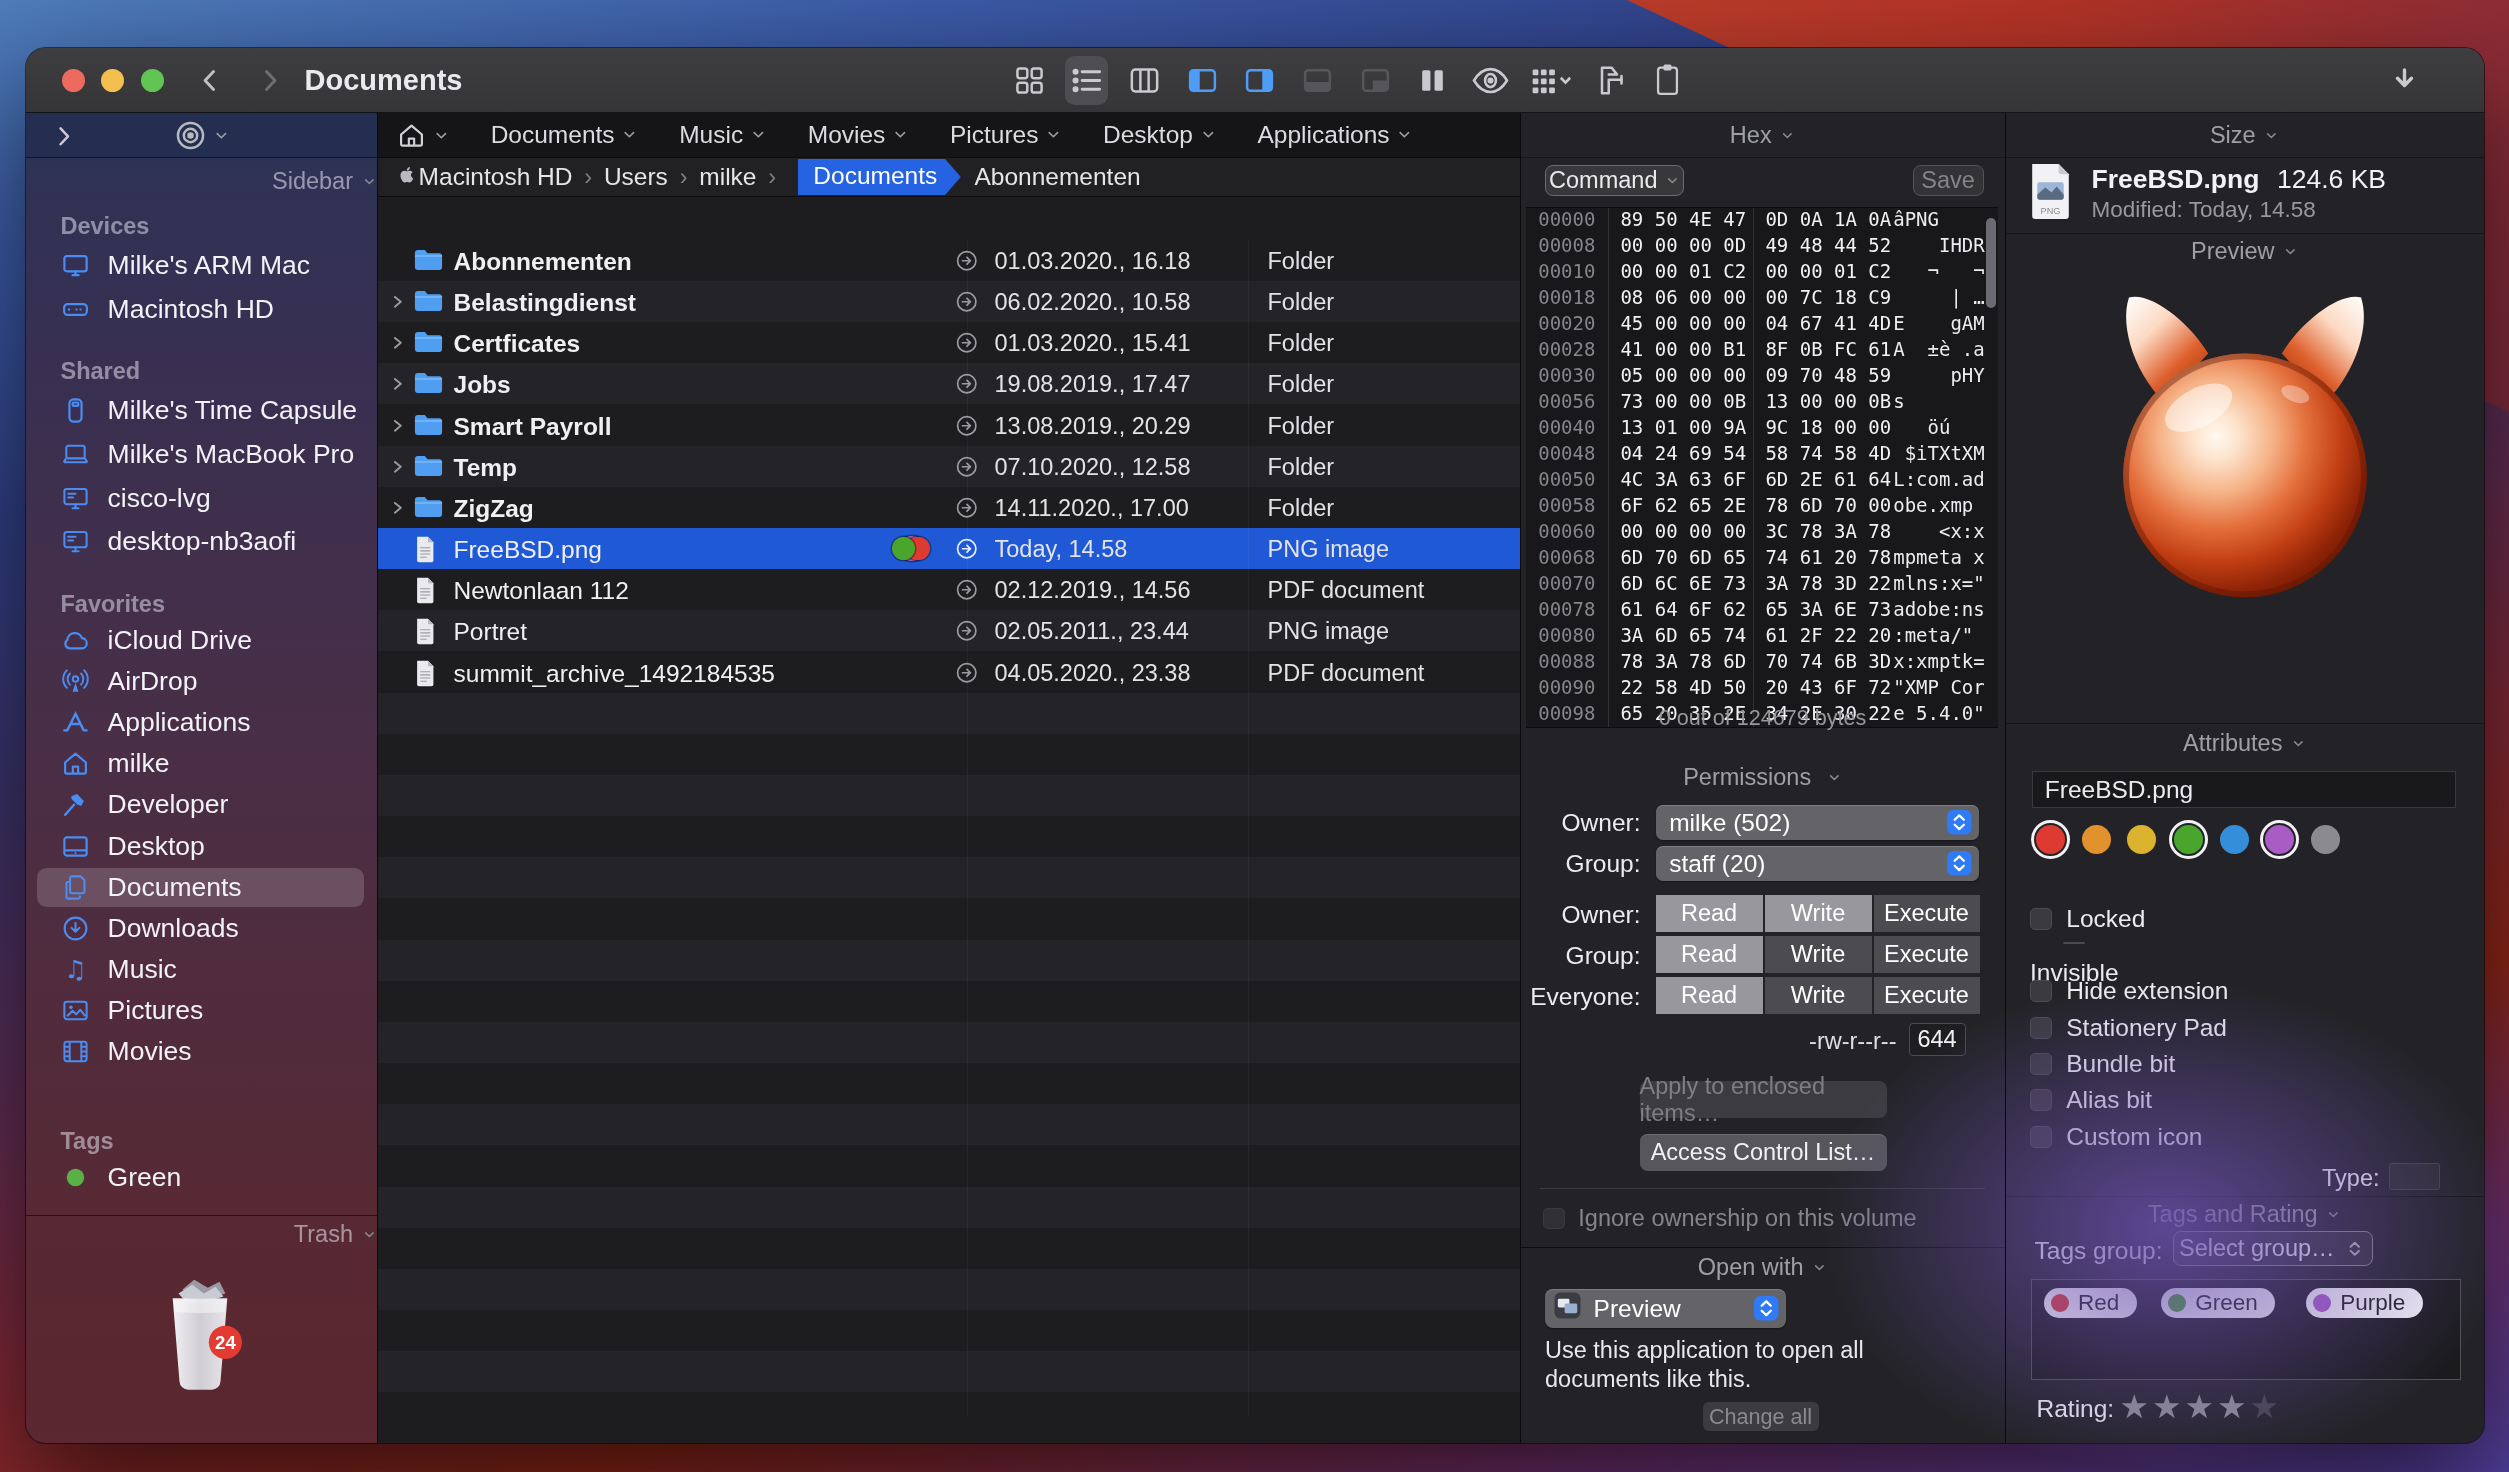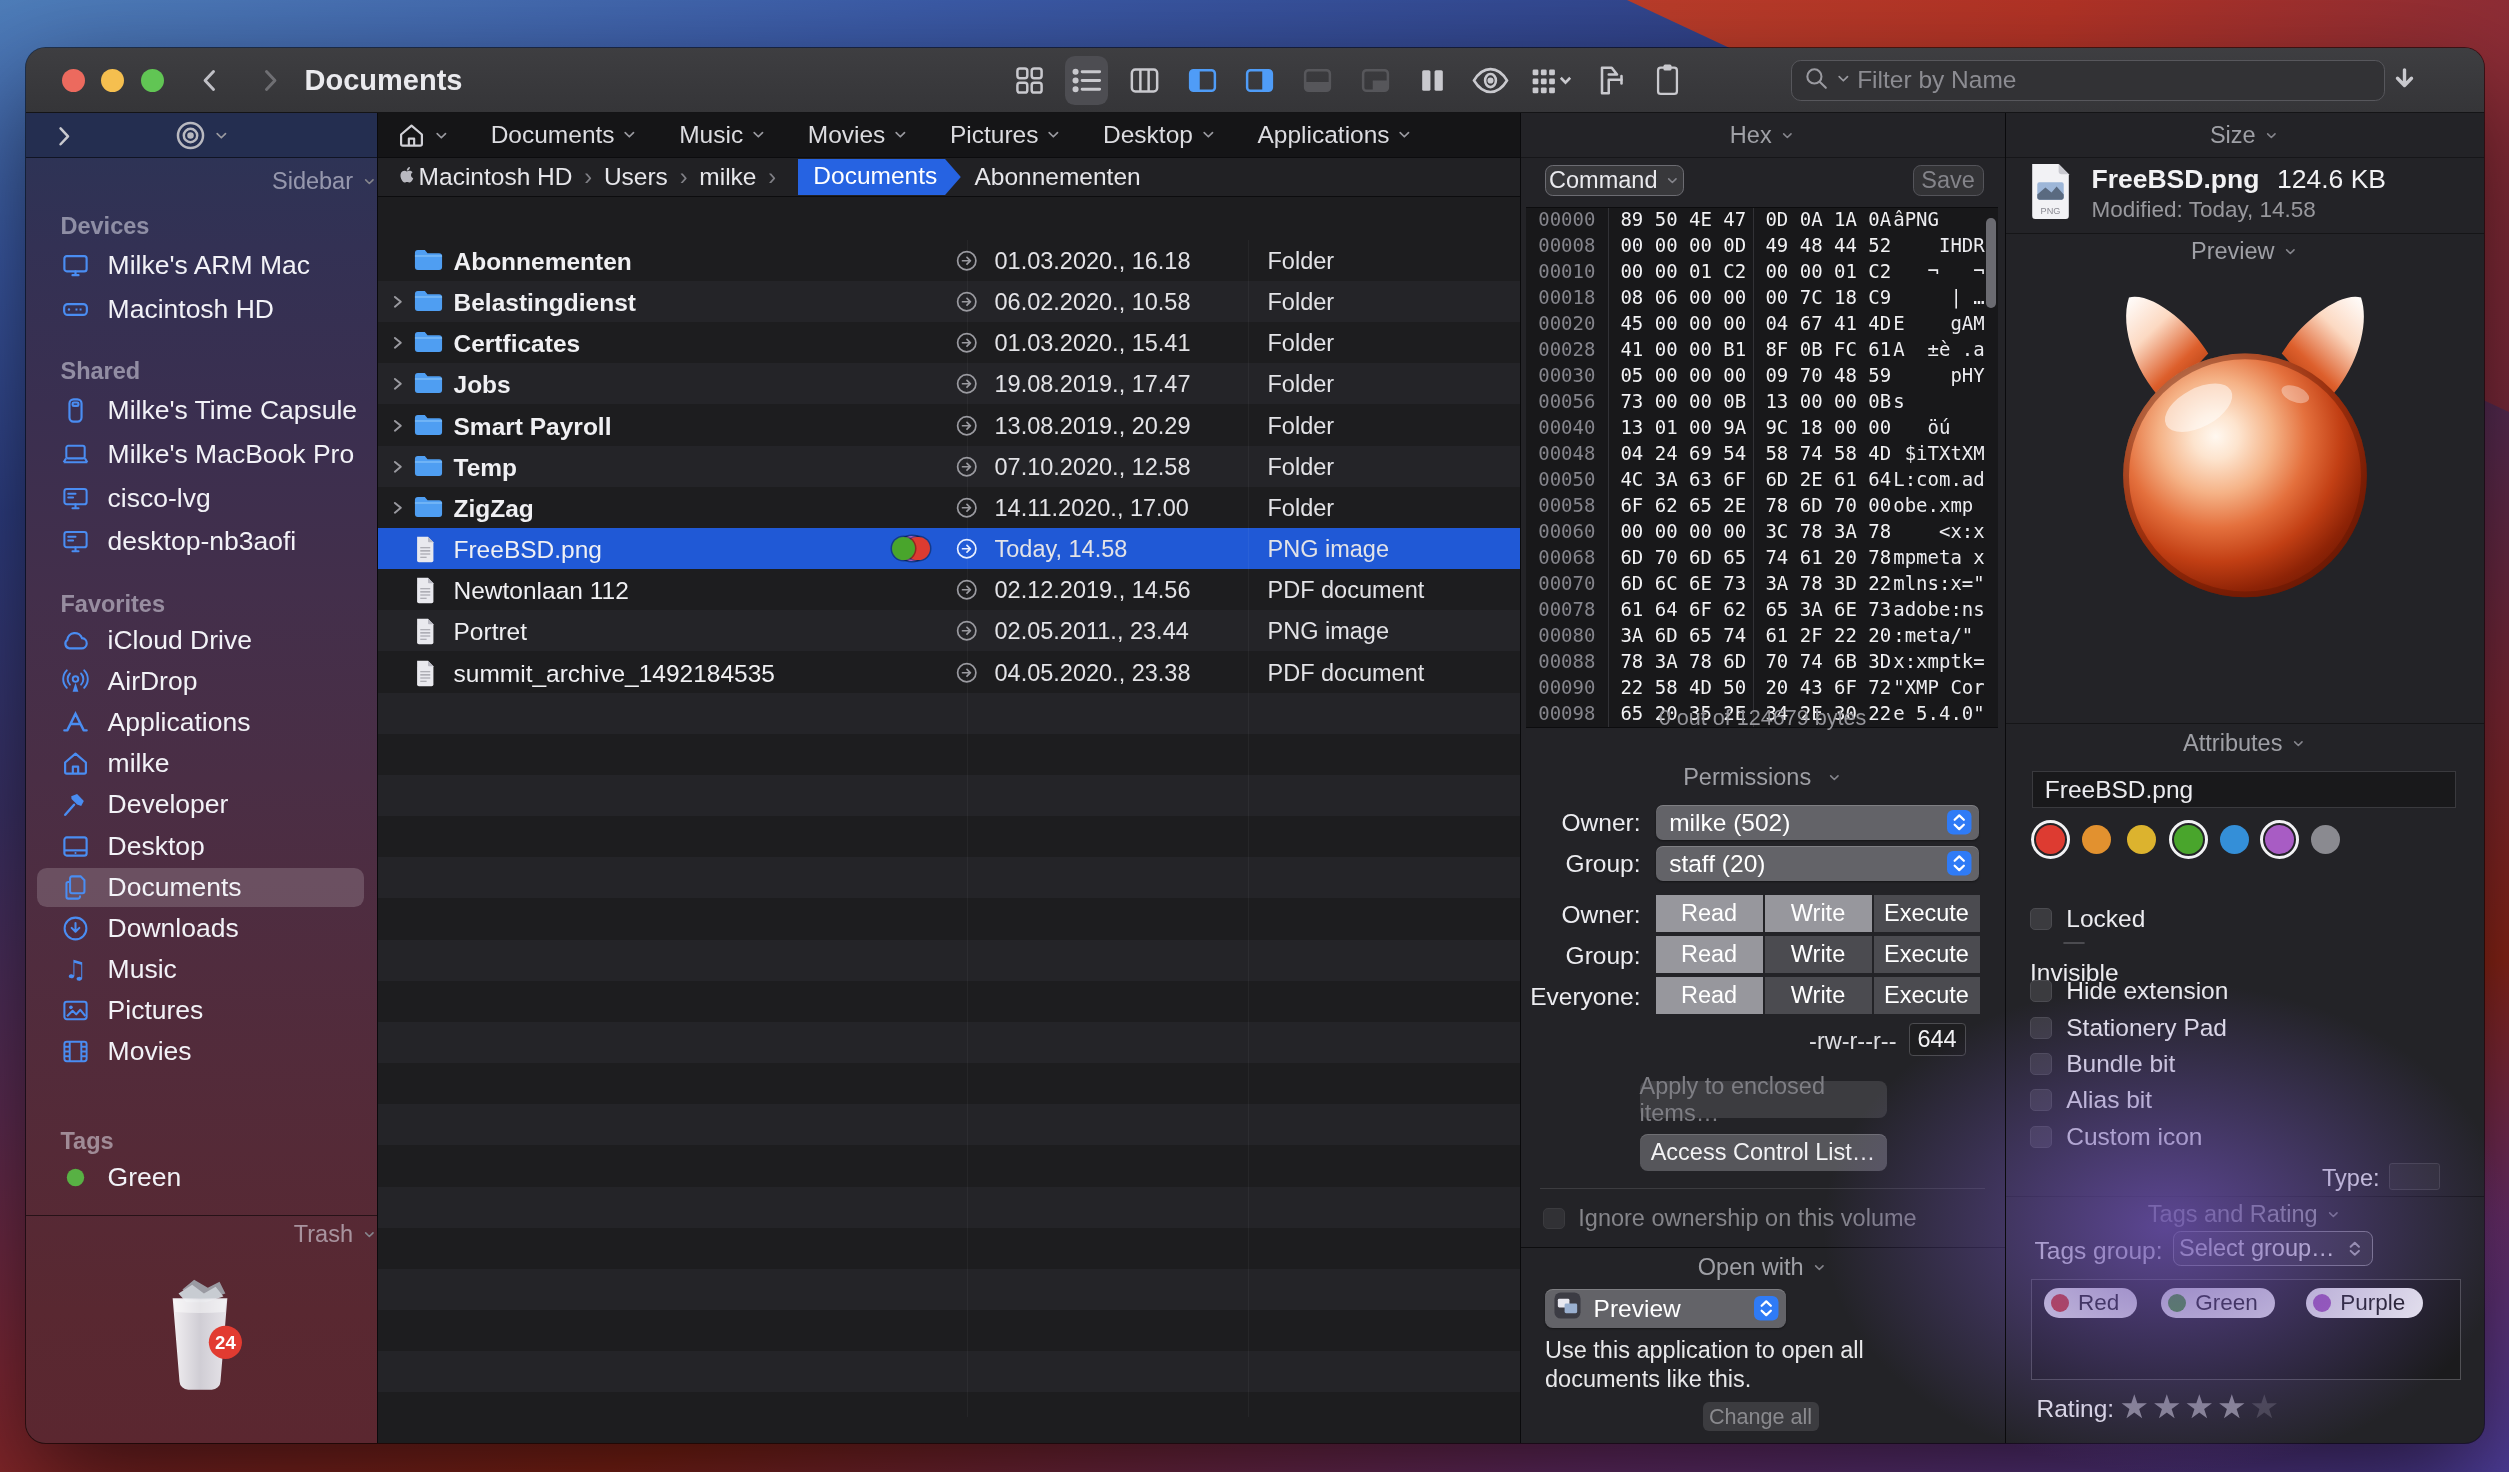--- a/index.html
+++ b/index.html
@@ -248,32 +248,20 @@
               </g>
             </svg>
           </span>
           <span class="tb">
             <svg width="31" height="35" viewBox="0 0 22 26" fill="none">
               <rect x="4" y="3.5" width="14" height="19.5" rx="2" stroke="#c9c9ce" stroke-width="1.7"></rect>
               <rect x="8" y="1.2" width="6" height="4.4" rx="1.2" fill="#c9c9ce"></rect>
             </svg>
           </span>
         </div>
-      <div class="filter">
-        <span id="search-ico"><svg width="27.4" height="27.4" viewBox="0 0 24 24" fill="none">
-              <g stroke="#9a9aa0" stroke-width="1.8">
-                <circle cx="10" cy="10" r="6.2"></circle>
-                <path d="M14.6,14.6 L20,20" stroke-linecap="round"></path>
-              </g>
-            </svg></span>
-        <span id="search-chev"><svg width="16.7" height="16.7" viewBox="0 0 24 24" fill="none">
-              <path d="M6,9.5 l6,6 6,-6" stroke="#9a9aa0" stroke-width="2.4" stroke-linecap="round" stroke-linejoin="round"></path>
-            </svg></span>
-        <input placeholder="Filter by Name" style="">
-      </div>
       <span class="dl-ico" id="dl-ico"><svg width="29" height="31" viewBox="0 0 24 24" fill="none">
             <g stroke="#c9c9ce" stroke-width="2.8" stroke-linecap="round" stroke-linejoin="round">
               <path d="M12,4 V16.5 M6.2,11 L12,17 L17.8,11"></path>
             </g>
           </svg></span>
     </div>
 
     <div class="vline" style="left:351px;"></div>
     <div class="vline" style="left:1494px;"></div>
     <div class="vline" style="left:1979px;"></div>

